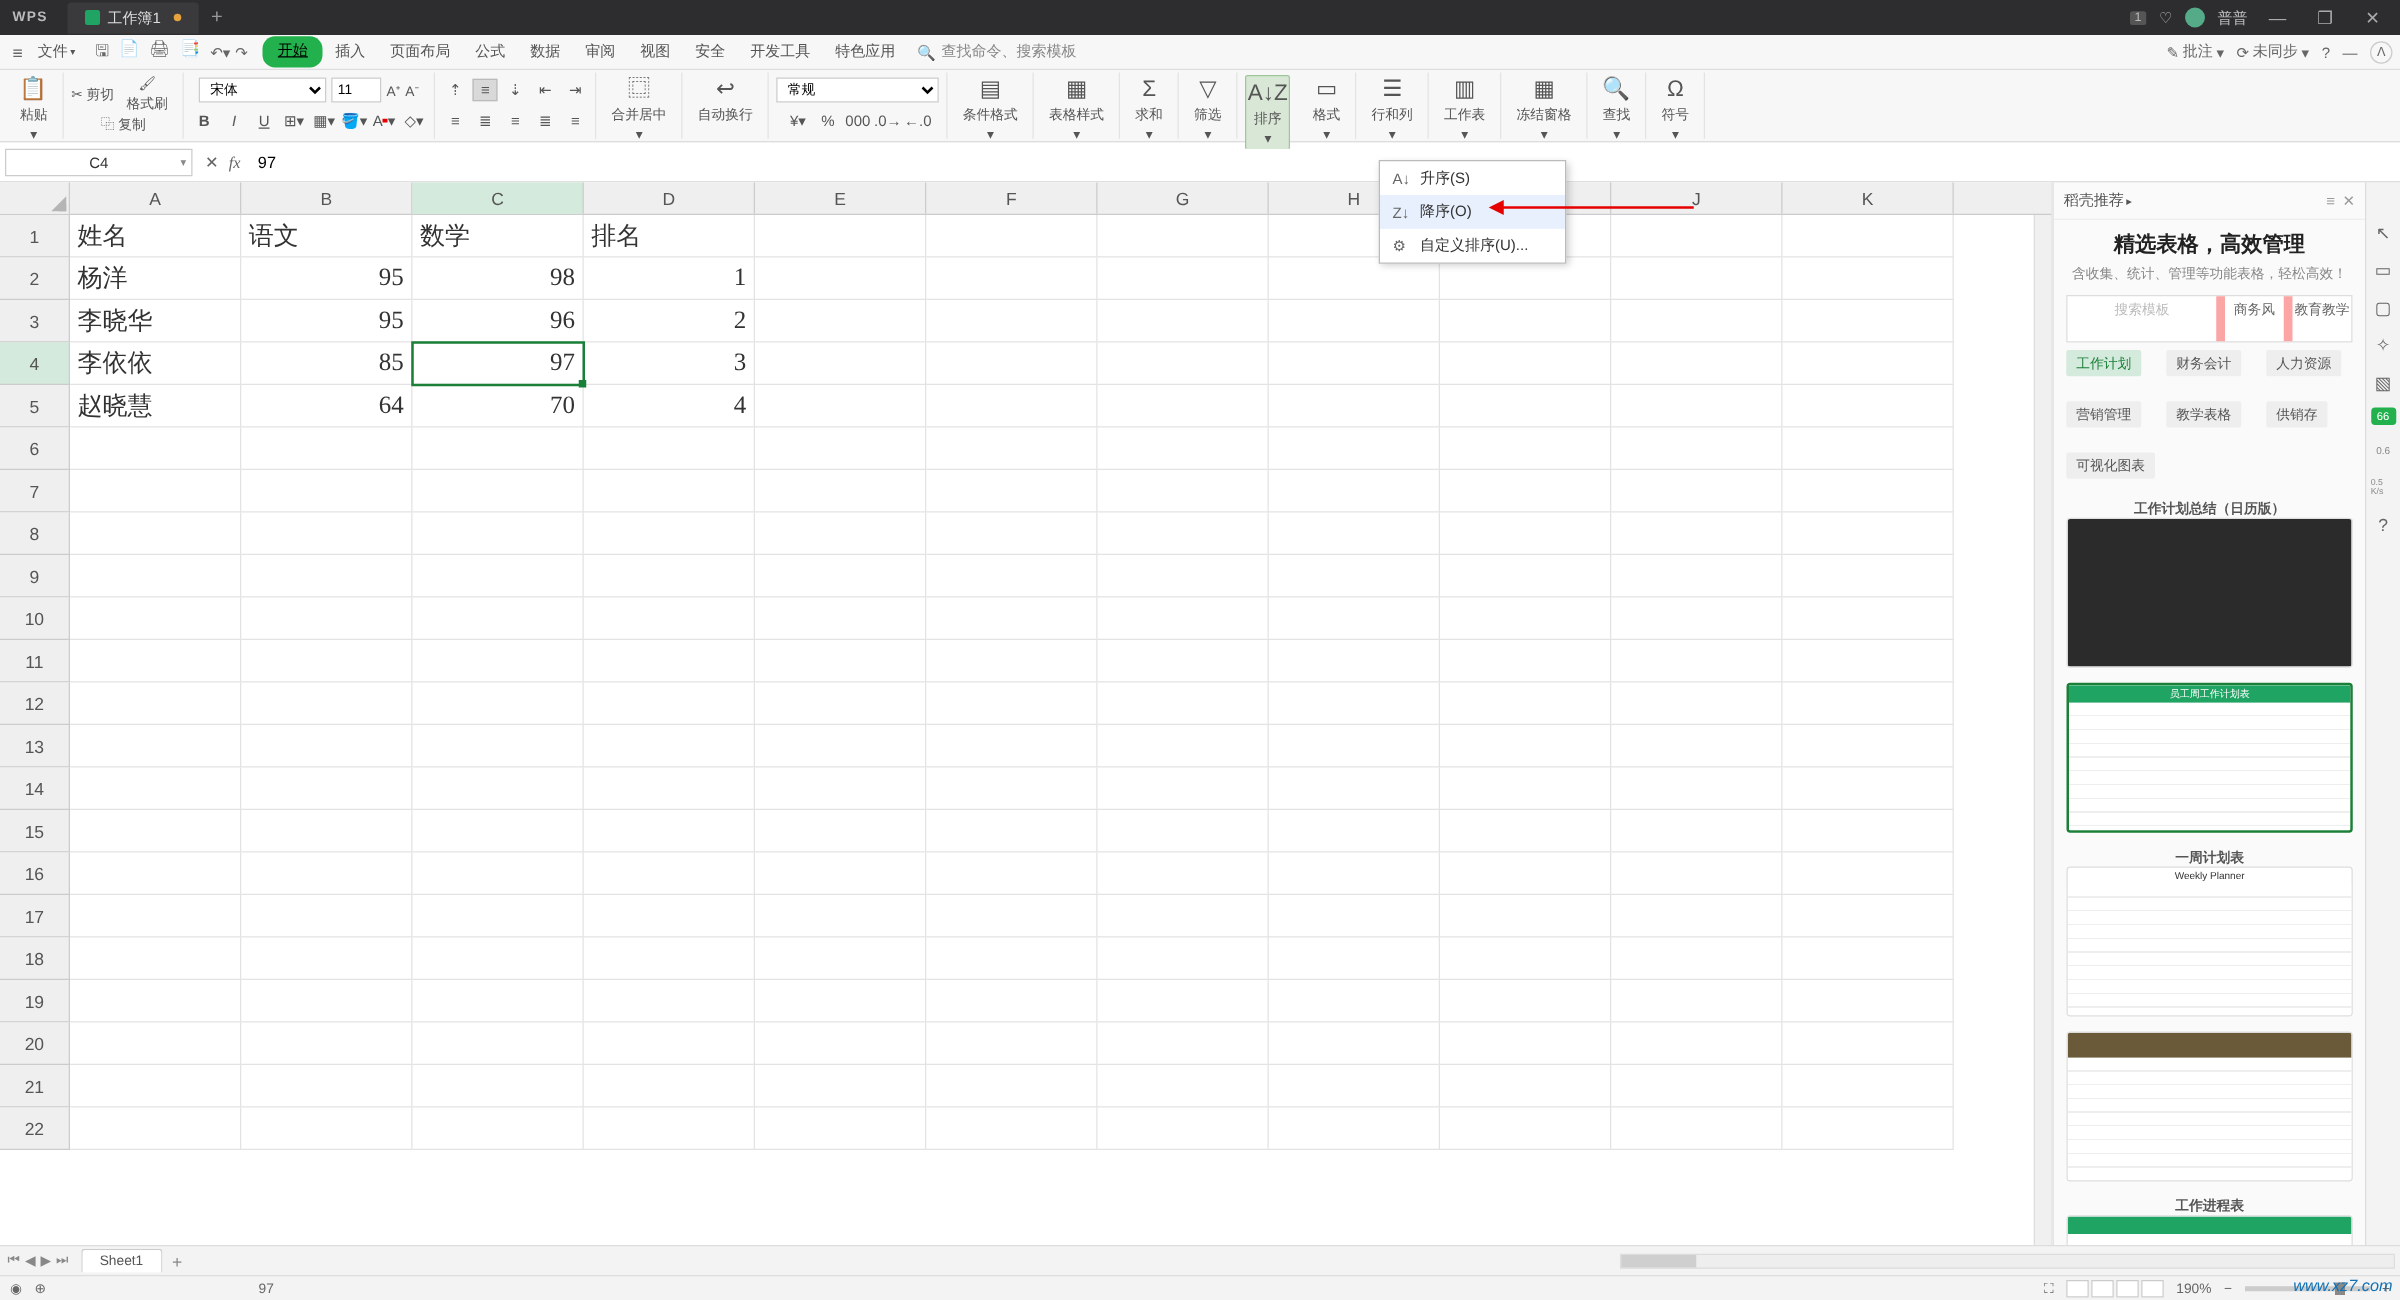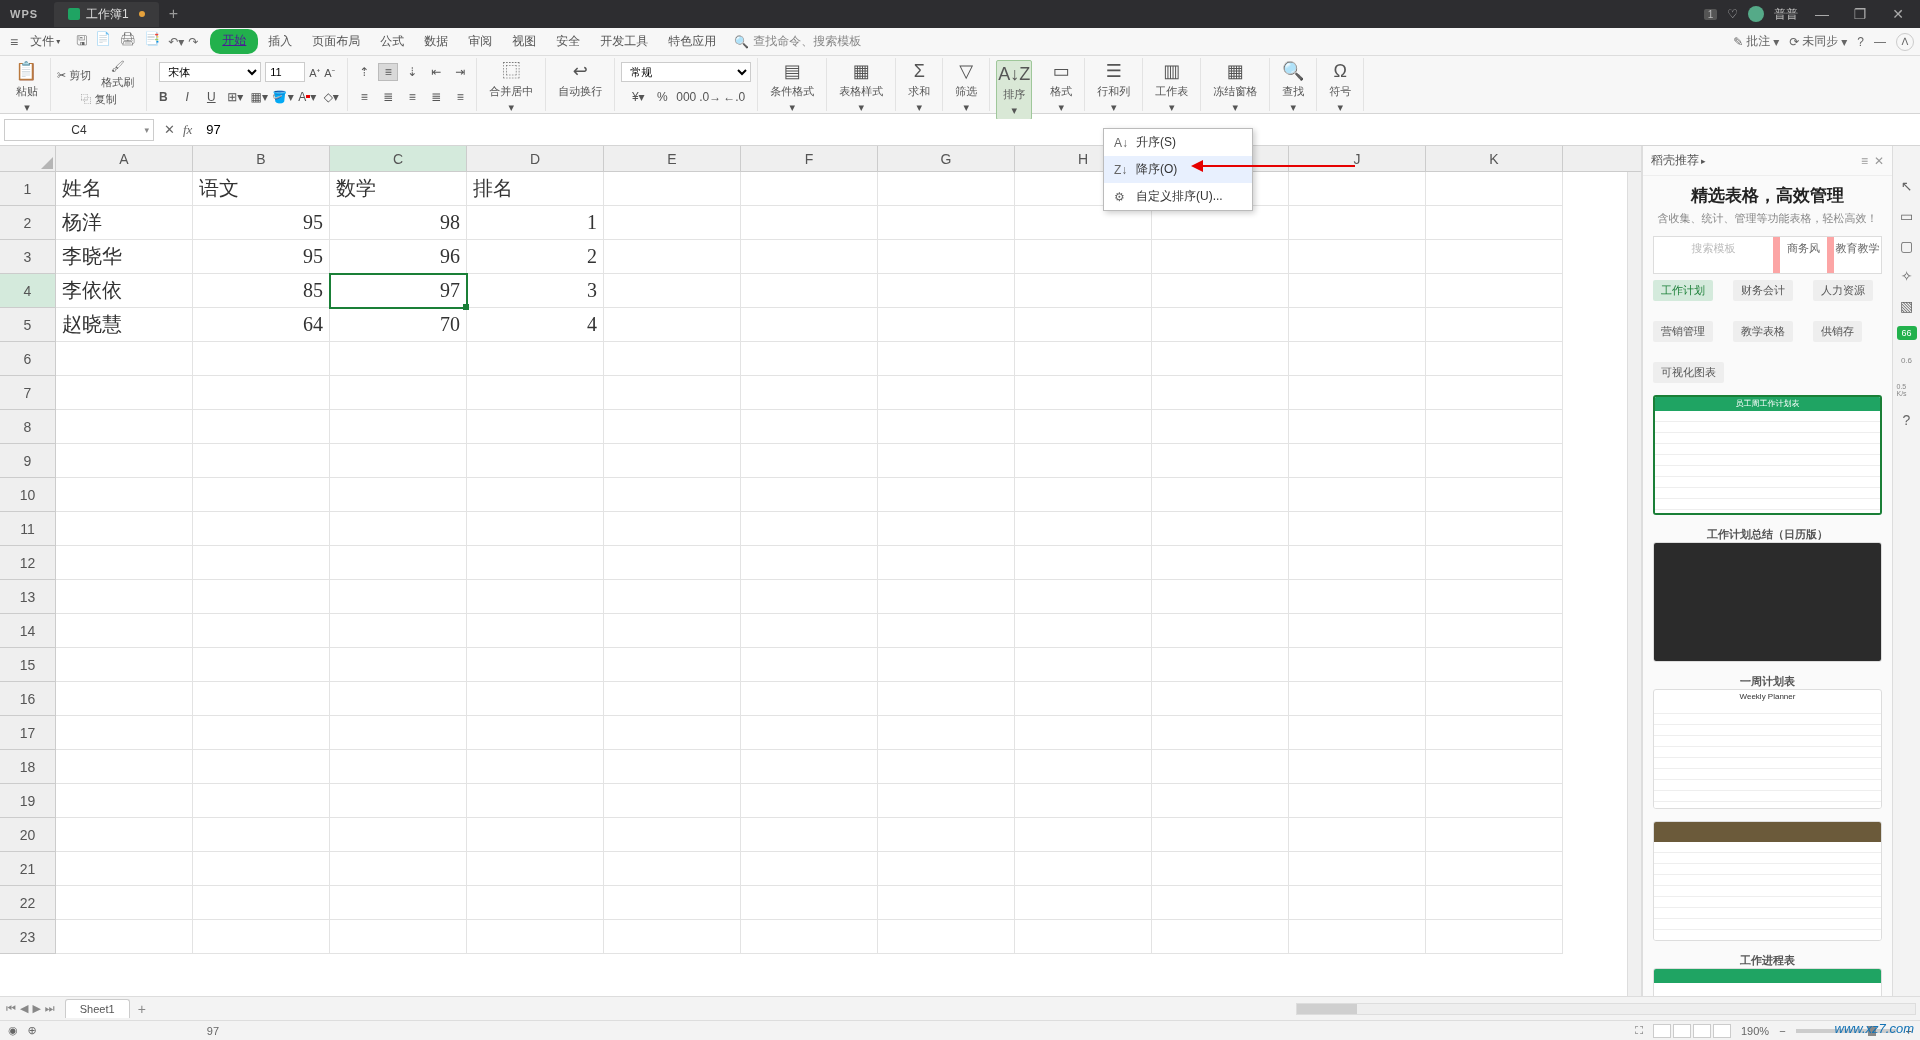--- a/index.html
+++ b/index.html
@@ -20,21 +20,21 @@
   
   .menubar { height: 28px; background: #f7f7f7; display: flex; align-items: center; border-bottom: 1px solid #ddd; padding: 0 6px; gap: 2px;}
   .menubar .three-lines { font-size: 14px; padding: 0 4px; color: #666;}
   .menubar .file { padding: 2px 6px; color: #555; display:flex; align-items:center; gap:2px;}
   .menubar .file .arr { font-size: 8px;}
   .menubar .qa { display:flex; gap:8px; margin-left:8px; color:#666; }
   .menubar .qa span { font-size:13px; }
   .menubar .undo { margin-left:6px; display:flex; gap:4px; color:#666; }
   .menubar .tabs { display: flex; margin-left: 10px; gap: 0;}
   .menubar .tabs .mtab { padding: 4px 10px; color: #555; font-size: 12px; cursor:pointer;}
-  .menubar .tabs .mtab.active { background: #22b14c; color: #4c1d95; border-radius: 10px; padding: 3px 12px; text-decoration: underline;}
+  .menubar .tabs .mtab.active { background: #22b14c; color: #000000; border-radius: 10px; padding: 3px 12px; text-decoration: underline;}
   .menubar .search { margin-left: 6px; color: #888; display:flex; align-items:center; gap:4px;}
   .menubar .right { margin-left: auto; display: flex; align-items: center; gap: 10px; color: #666; font-size:12px;}
   .menubar .right .pill { display:flex; align-items:center; gap:3px;}
   .menubar .right .caret { width:18px; height:18px; border:1px solid #ccc; border-radius:50%; display:flex; align-items:center; justify-content:center; font-size:10px;}
 
   
   .ribbon { height: 58px; background: #f7f7f7; border-bottom: 1px solid #d5d5d5; display: flex; align-items: stretch; padding: 2px 4px; gap: 0;}
   .ribbon .group { display: flex; flex-direction: column; justify-content: space-between; align-items: center; padding: 2px 6px; border-right: 1px solid #e3e3e3; font-size: 11px; color:#555;}
   .ribbon .group.noline { border-right:none;}
   .ribbon .group .row { display: flex; gap: 4px; align-items: center;}
@@ -652,34 +652,20 @@
           <div class="cell"></div>
           <div class="cell"></div>
           <div class="cell"></div>
           <div class="cell"></div>
           <div class="cell"></div>
           <div class="cell"></div>
           <div class="cell"></div>
           <div class="cell"></div>
           <div class="cell"></div>
         </div>
-        <div class="row">
-          <div class="rh">23</div>
-          <div class="cell"></div>
-          <div class="cell"></div>
-          <div class="cell"></div>
-          <div class="cell"></div>
-          <div class="cell"></div>
-          <div class="cell"></div>
-          <div class="cell"></div>
-          <div class="cell"></div>
-          <div class="cell"></div>
-          <div class="cell"></div>
-          <div class="cell"></div>
-        </div>
       </div>
     <div class="grid-scroll-v"></div>
   </div>
 
   <div class="rpanel">
     <div class="hdr">
         <span>稻壳推荐</span>
         <span style="font-size:9px;margin-left:2px;">▸</span>
       <span class="close">≡</span>
       <span class="close" style="margin-left:6px;">✕</span>
@@ -694,30 +680,30 @@
     <div class="tags">
       <span class="tag on">工作计划</span>
       <span class="tag">财务会计</span>
       <span class="tag">人力资源</span>
       <span class="tag">营销管理</span>
       <span class="tag">教学表格</span>
       <span class="tag">供销存</span>
       <span class="tag">可视化图表</span>
     </div>
     <div class="templates">
+      <div class="tpl">
+        <div class="cap">工作计划总结（日历版）</div>
+        <div class="thumb">
+            <div class="th-dark"></div>
+          </div>
+      </div>
       <div class="tpl sel">
         <div class="thumb">
             <div class="th-green-header">员工周工作计划表</div>
             <div class="th-grid"></div>
-          </div>
-      </div>
-      <div class="tpl">
-        <div class="cap">工作计划总结（日历版）</div>
-        <div class="thumb">
-            <div class="th-dark"></div>
           </div>
       </div>
       <div class="tpl">
         <div class="cap">一周计划表</div>
         <div class="thumb">
             <div style="font-size:8px;text-align:center;padding:2px;">Weekly Planner</div>
             <div class="th-grid"></div>
           </div>
       </div>
       <div class="tpl">

